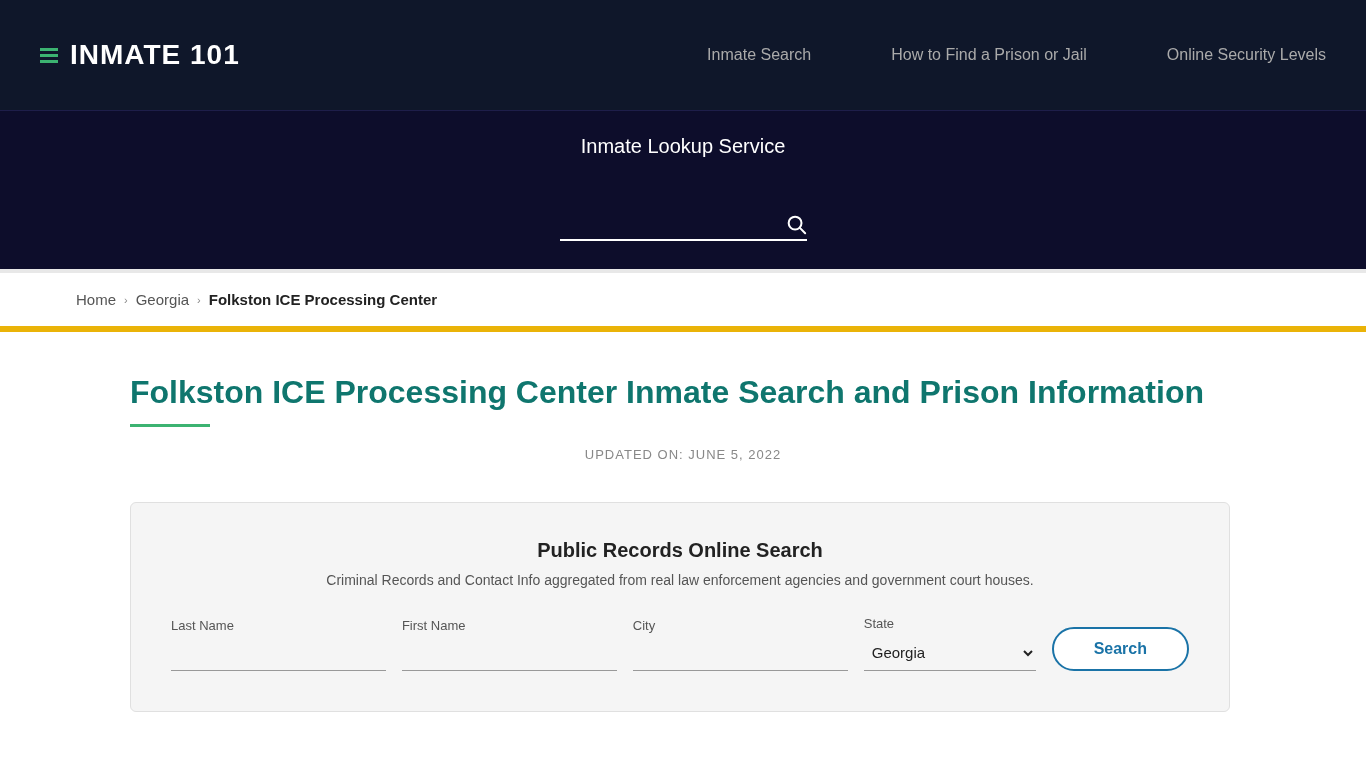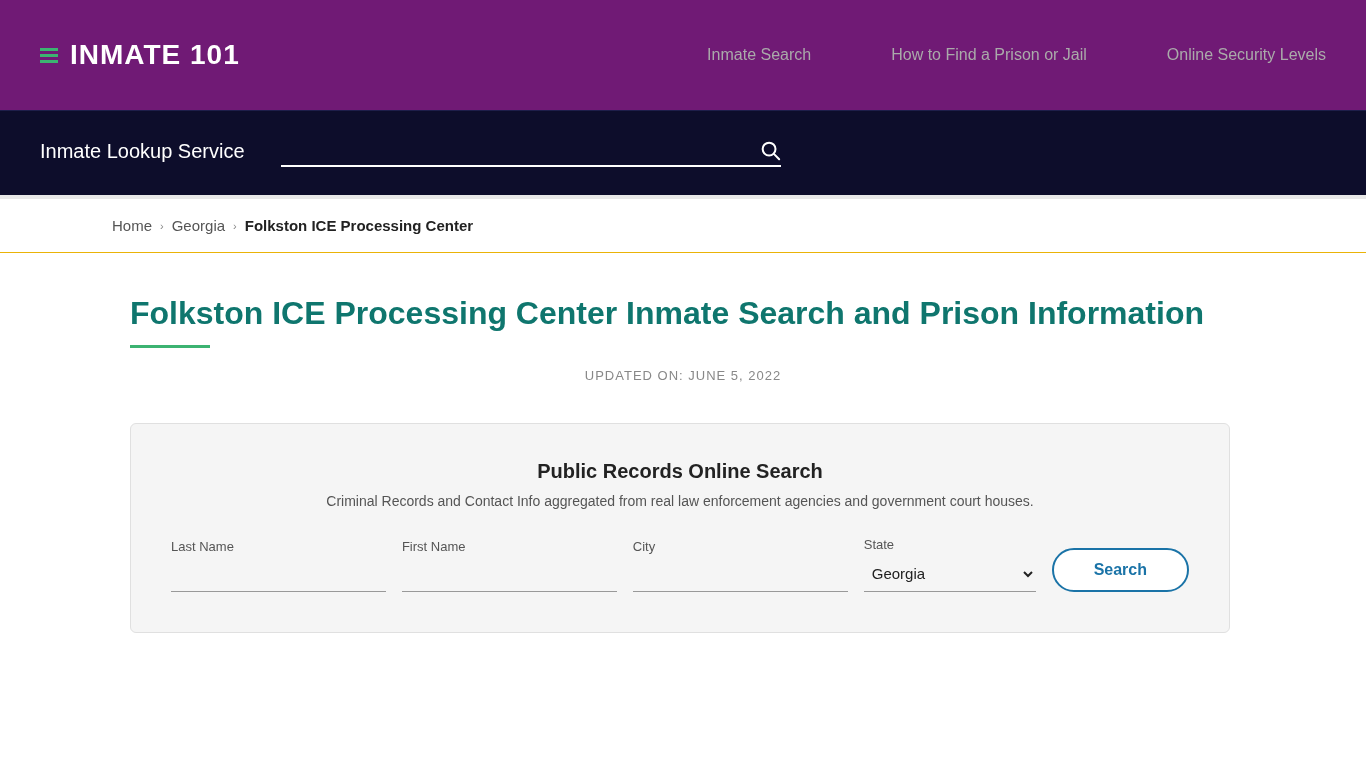--- a/index.html
+++ b/index.html
@@ -1,20 +1,20 @@
 <!DOCTYPE html>
 <html><head>
   <meta charset="utf-8">
   <style>
     * { margin: 0; padding: 0; box-sizing: border-box; }
     body { font-family: 'Arial', sans-serif; background: #fff; color: #222; }
 
     
     .top-nav {
-      background: #701a75;
+      background: #0f172a;
       display: flex;
       align-items: center;
       padding: 0 40px;
       height: 110px;
     }
     .logo-area {
       display: flex;
       align-items: center;
       gap: 8px;
       margin-right: auto;
@@ -51,21 +51,22 @@
       white-space: nowrap;
     }
 
     
     .search-bar-section {
       background: #0d0d2b;
       border-top: 1px solid #1e1e4a;
       padding: 24px 40px 28px;
       display: flex;
       align-items: center;
-      gap: 36px;
+      gap: 51px;
+      flex-direction: column;
     }
     .search-bar-label {
       color: #fff;
       font-size: 20px;
       font-weight: 500;
       white-space: nowrap;
     }
     .search-input-wrap {
       flex: 1;
       max-width: 500px;
@@ -97,27 +98,27 @@
     }
 
     
     .divider {
       height: 4px;
       background: #e8e8e8;
     }
 
     
     .breadcrumb {
-      padding: 18px 112px;
+      padding: 18px 76px;
       display: flex;
       align-items: center;
       gap: 6px;
       font-size: 15px;
       color: #555;
-      border-bottom: 1px solid #eab308;
+      border-bottom: 6px solid #eab308;
       text-align: right;
     }
     .breadcrumb a {
       color: #555;
       text-decoration: none;
     }
     .breadcrumb .chevron {
       font-size: 11px;
       color: #888;
       margin: 0 2px;

